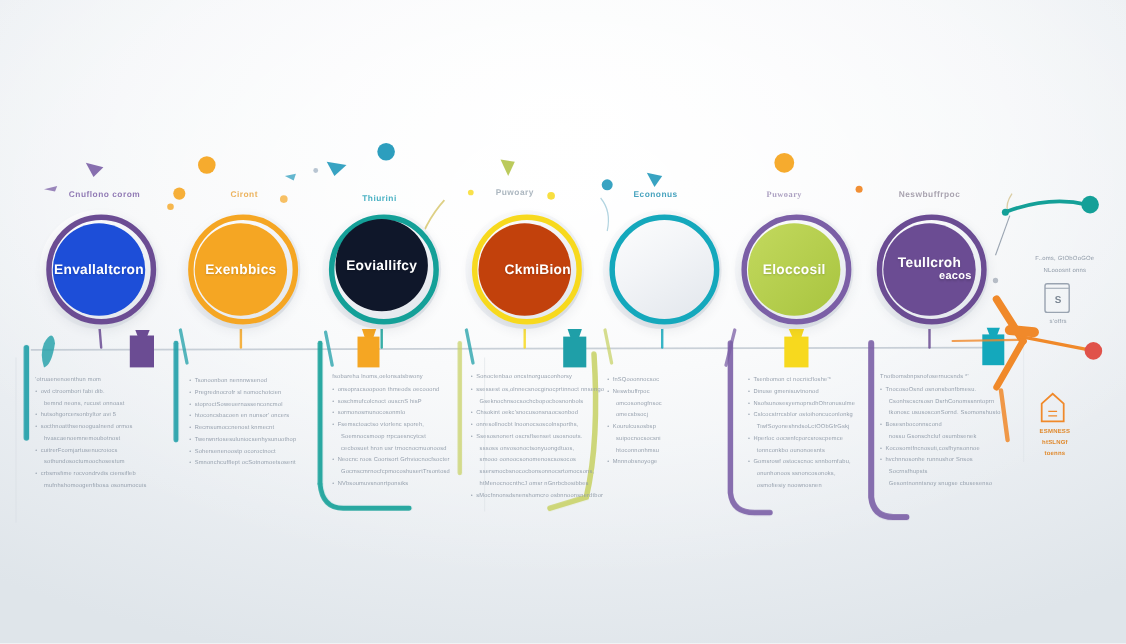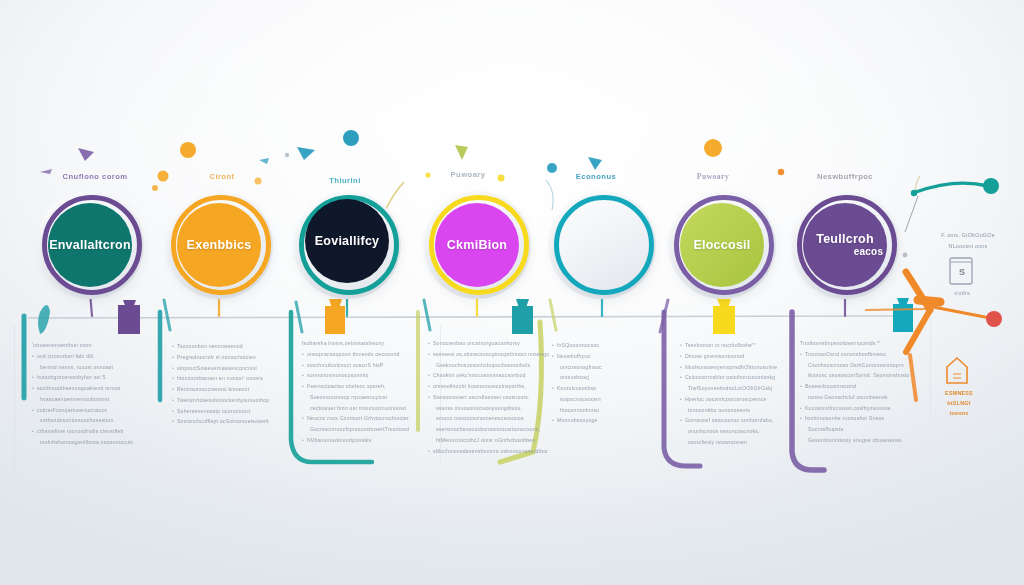--- a/index.html
+++ b/index.html
@@ -206,21 +206,21 @@
     <div class="toplabel" style="left:345px; top:176px; color:#1f9fb5;">Thiurini</div>
     <div class="toplabel" style="left:468px; top:170px; color:#9aa7b2;">Puwoary</div>
     <div class="toplabel" style="left:596px; top:172px; color:#1f8fb0;">Econonus</div>
     <div class="toplabel" style="left:713px; top:172px; color:#9b8db5;font-family:Liberation Serif, serif;">Puwoary</div>
     <div class="toplabel" style="left:845px; top:172px; color:#97909f;">Neswbuffrpoc</div>
   </div>
 
   <div class="node" style="left:36px; top:191px; width:108px; height:108px;">
     <div class="halo" style="left:0; top:0; width:108px; height:108px;"></div>
     <div class="ring-outer" style="left:6px; top:4px; width:100px; height:100px; border:5px solid #6B4C93; background:transparent;"></div>
-    <div class="disc" style="left:12px; top:12px; width:84px; height:84px; background:#0f766e;">
+    <div class="disc" style="left:12px; top:12px; width:84px; height:84px; background:#1d4ed8;">
       <span>Envallaltcron</span>
     </div>
   </div>
 
   <div class="node" style="left:165px; top:191px; width:108px; height:108px;">
     <div class="halo" style="left:0; top:0; width:108px; height:108px;"></div>
     <div class="ring-outer" style="left:6px; top:4px; width:100px; height:100px; border:5px solid #F5A623; background:transparent;"></div>
     <div class="disc" style="left:12px; top:12px; width:84px; height:84px; background:#F5A623;">
       <span>Exenbbics</span>
     </div>
@@ -230,21 +230,21 @@
     <div class="halo" style="left:0; top:0; width:108px; height:108px;"></div>
     <div class="ring-outer" style="left:6px; top:4px; width:100px; height:100px; border:5px solid #14A098; background:transparent;"></div>
     <div class="disc" style="left:12px; top:8px; width:84px; height:84px; background:#0f172a;">
       <span>Eoviallifcy</span>
     </div>
   </div>
 
   <div class="node" style="left:423px; top:191px; width:108px; height:108px;">
     <div class="halo" style="left:0; top:0; width:108px; height:108px;"></div>
     <div class="ring-outer" style="left:6px; top:4px; width:100px; height:100px; border:5px solid #F7D91E; background:transparent;"></div>
-    <div class="disc" style="left:12px; top:12px; width:84px; height:84px; background:#d946ef;">
+    <div class="disc" style="left:12px; top:12px; width:84px; height:84px; background:#c2410c;justify-content:flex-end;">
       <span>CkmiBion</span>
     </div>
   </div>
 
   <div class="node" style="left:548px; top:191px; width:108px; height:108px;">
     <div class="halo" style="left:0; top:0; width:108px; height:108px;"></div>
     <div class="ring-outer" style="left:6px; top:4px; width:100px; height:100px; border:5px solid #14A8BC; background:transparent;"></div>
   </div>
 
   <div class="node" style="left:668px; top:191px; width:108px; height:108px;">

